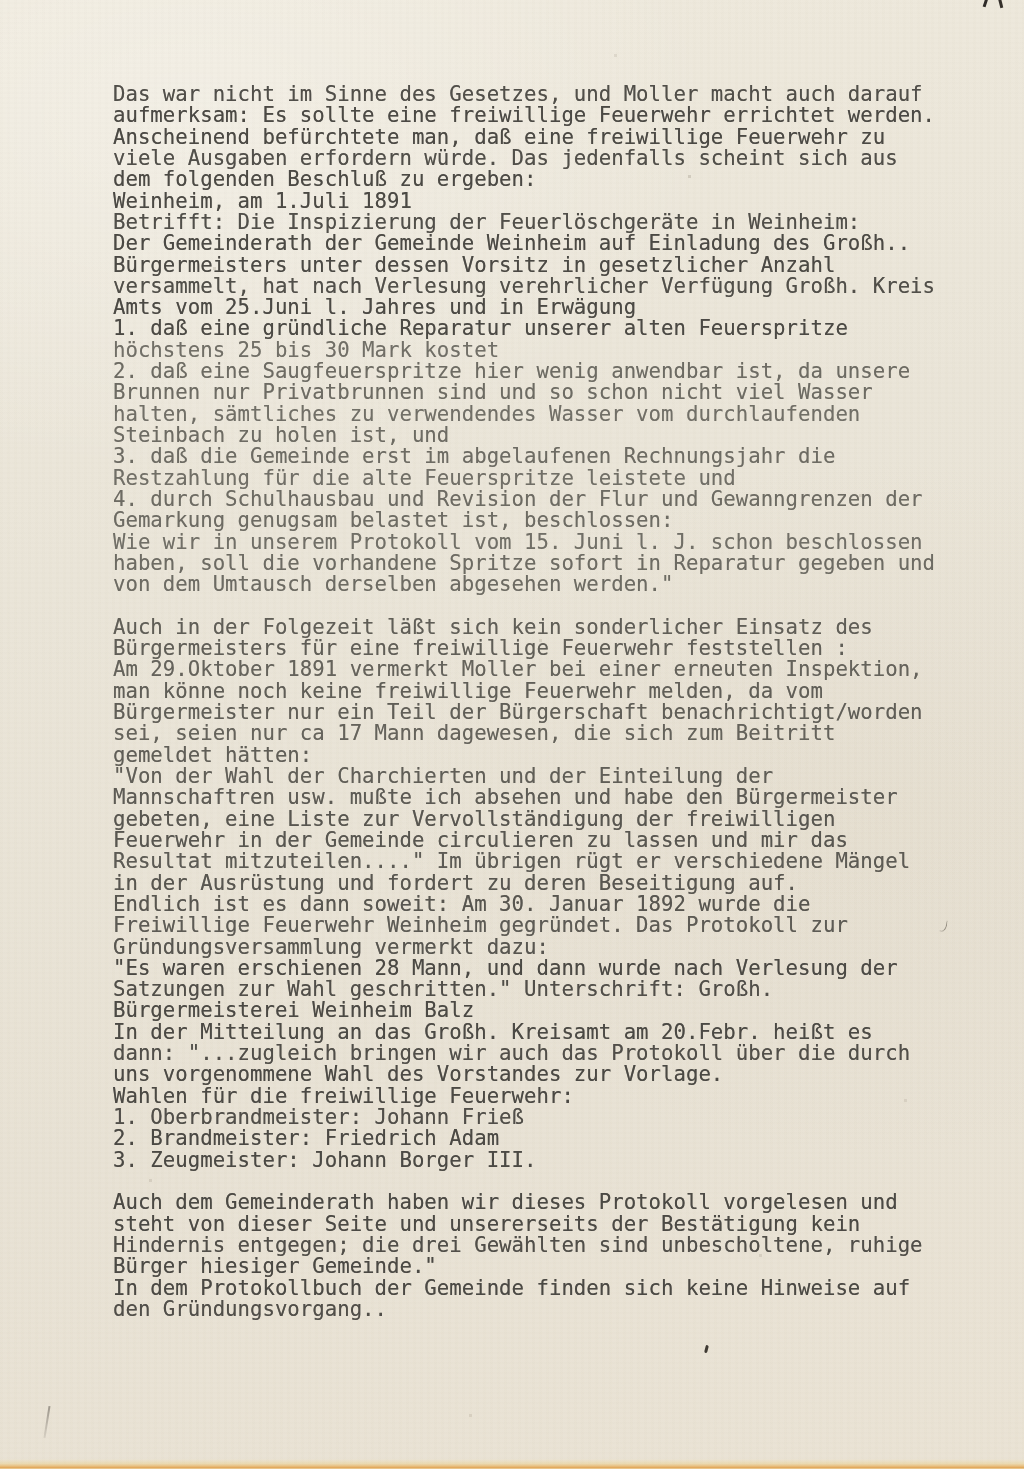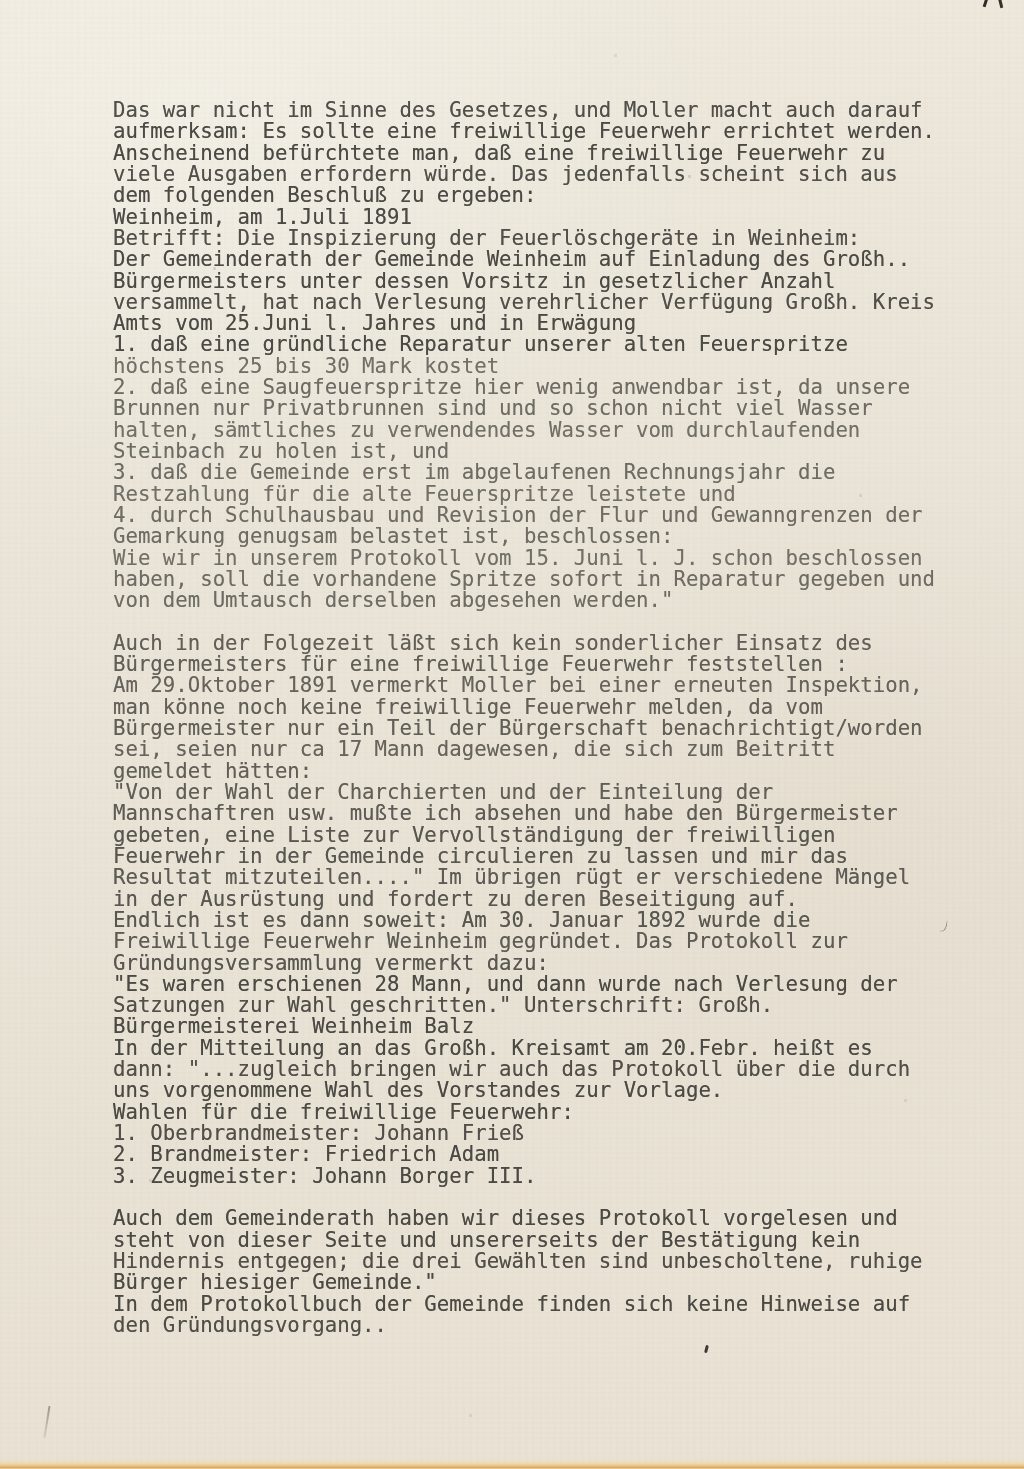--- a/index.html
+++ b/index.html
@@ -36,21 +36,20 @@
   }
   .text-block {
     position: absolute;
     left: 113px; top: 84px;
     white-space: pre;
     font-size: 20.7px;
     line-height: 21.32px;
     letter-spacing: 0px;
     color: #4b4944;
     text-shadow: 0 0 0.6px rgba(75,73,68,0.55);
-    margin-top: 16px;
   }
   .line { min-height: 21.32px; }
   
   .line:nth-child(n+13):nth-child(-n+25) { color: #6d6b63; text-shadow: 0 0 0.5px rgba(109,107,99,0.4); }
   .line:nth-child(n+26):nth-child(-n+33) { color: #605e57; text-shadow: 0 0 0.5px rgba(96,94,87,0.45); }
   .line:nth-child(n+34):nth-child(-n+41) { color: #585650; }
   .line:nth-child(3n+1) { opacity: 0.96; }
   
   .mark { position: absolute; }
   .mark-top-right-a { left: 984px; top: -2px; width: 2.5px; height: 9px; background: #2f2b28; transform: rotate(18deg); }

